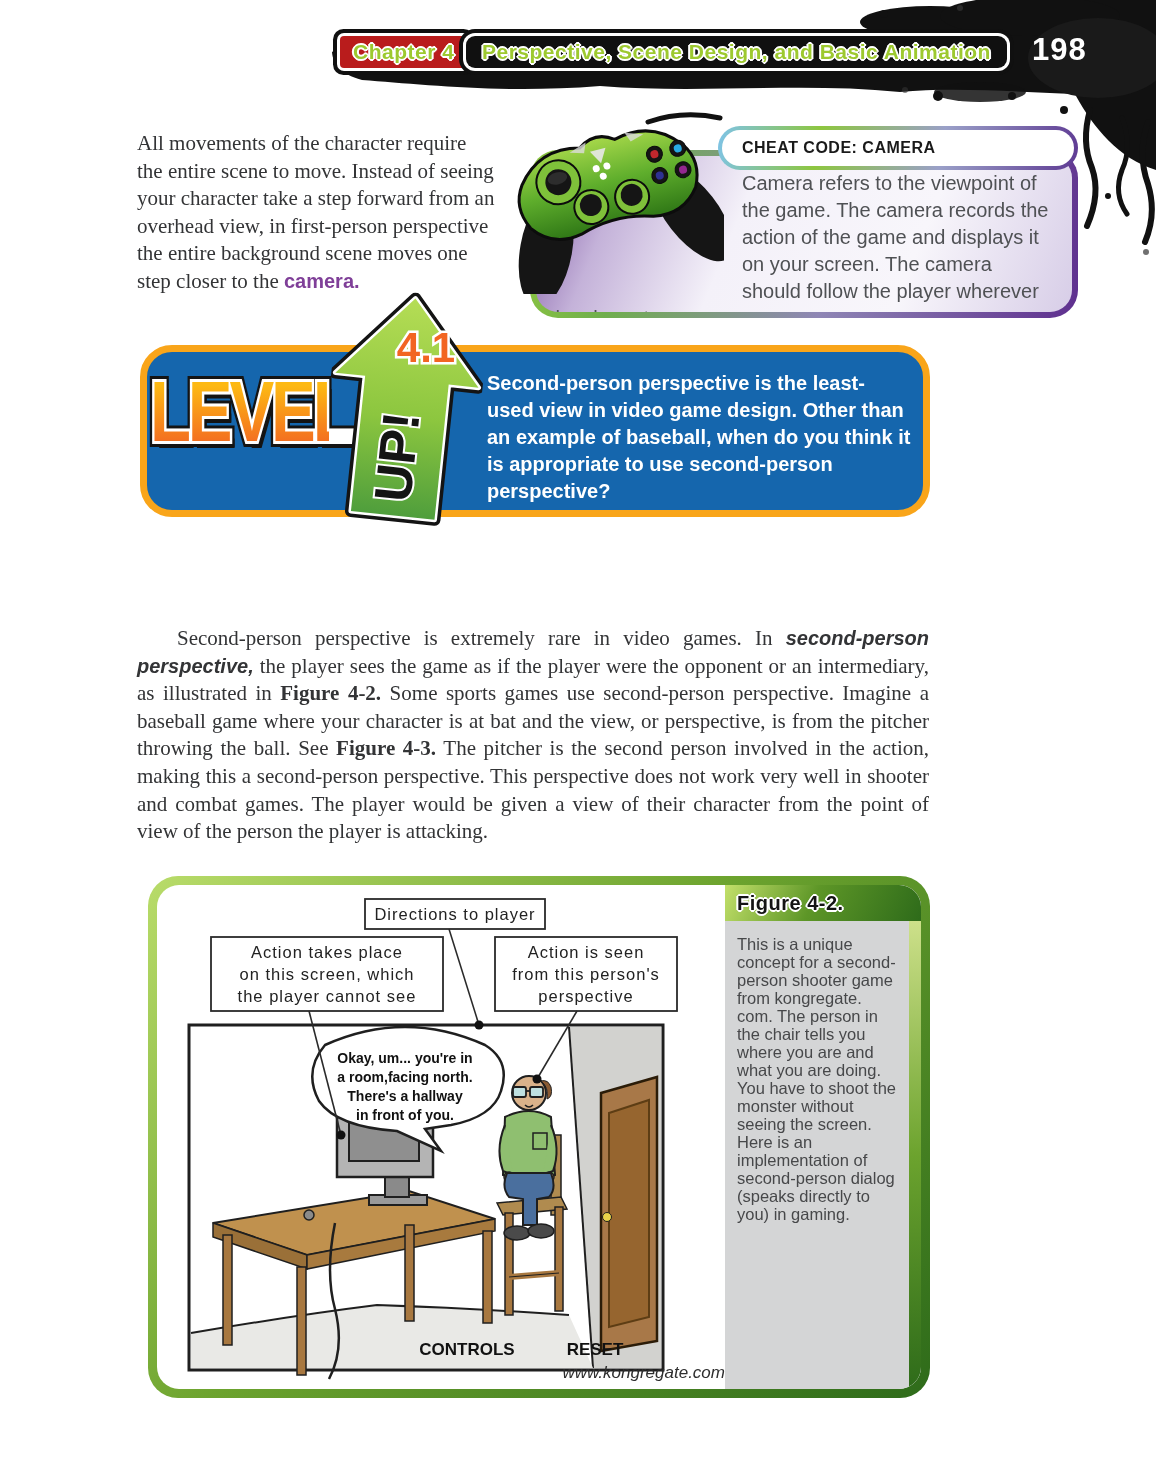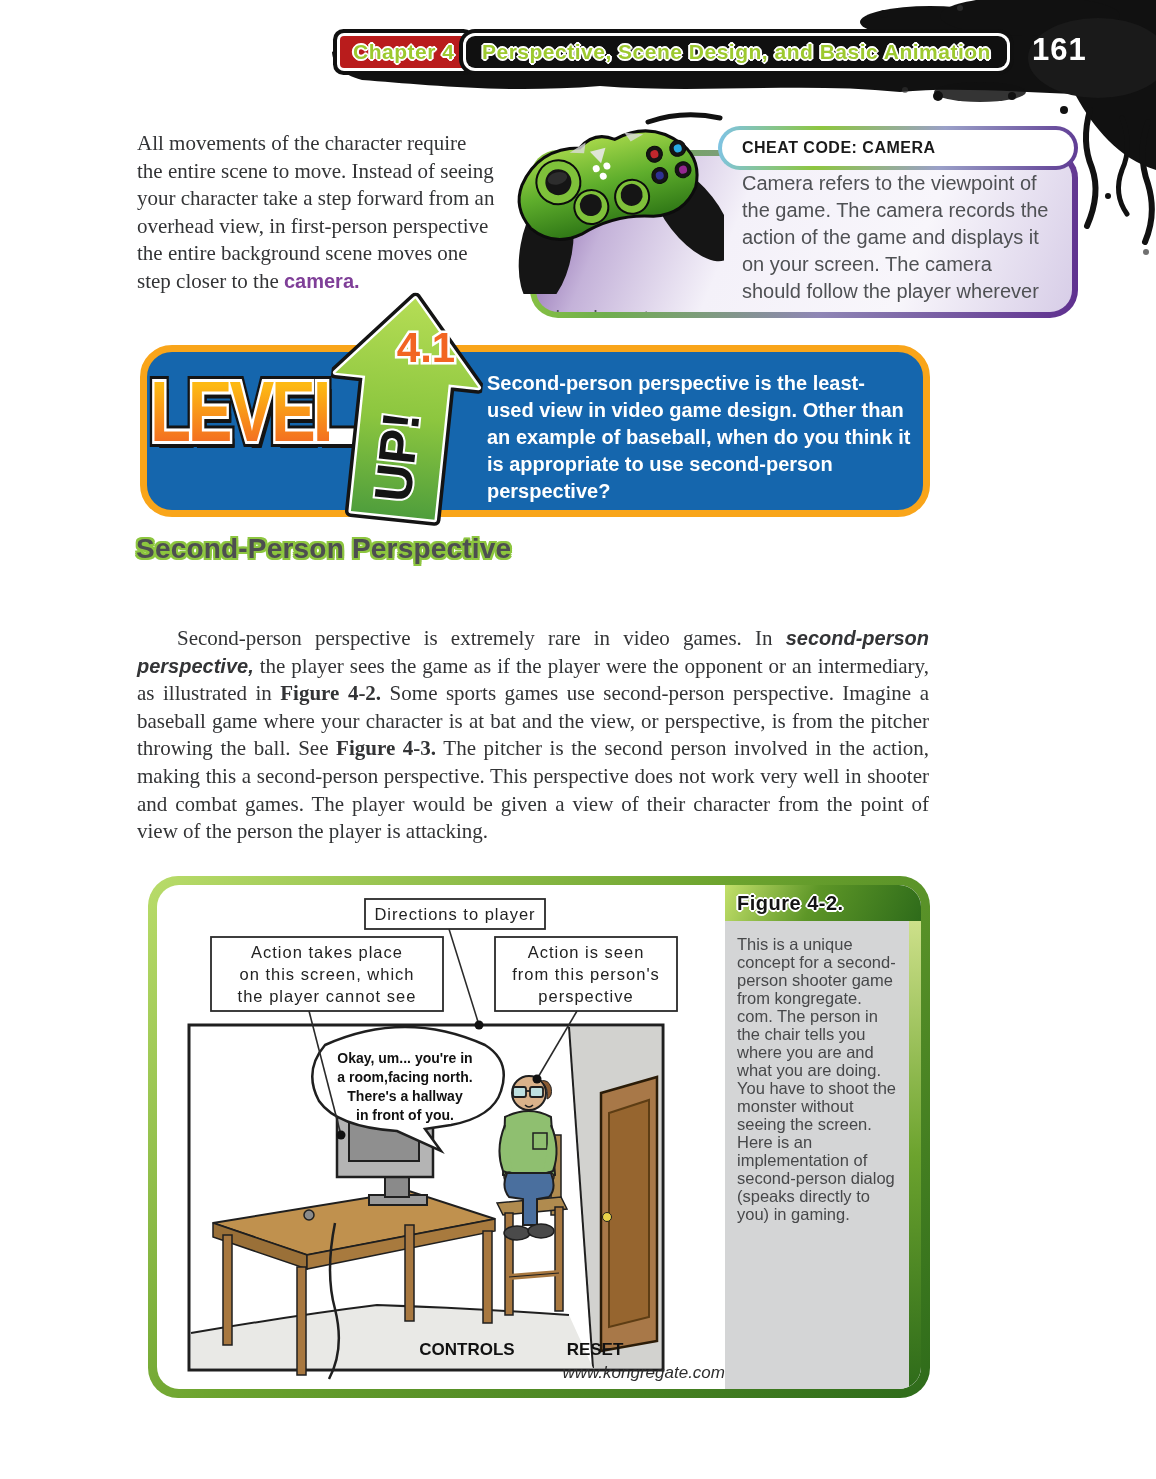--- a/index.html
+++ b/index.html
@@ -92,21 +92,21 @@
       <circle fill="#333" cx="1146" cy="252" r="3" opacity=".7"></circle>
     <circle fill="#444" cx="960" cy="8" r="3" opacity=".5"></circle>
       <circle fill="#111" cx="1108" cy="196" r="3"></circle>
   </svg>
   <div class="chapter-capsule">
     <span class="banner-text">Chapter 4</span>
   </div>
   <div class="title-capsule">
     <span class="banner-text">Perspective, Scene Design, and Basic Animation</span>
   </div>
-  <div class="page-number">161</div>
+  <div class="page-number">198</div>
 
   <p class="intro"><span>All movements of the character require the entire scene to move. Instead of seeing your character take a step forward from an overhead view, in first-person perspective the entire background scene moves one step closer to the </span><span class="camera-word">camera.</span></p>
 
   <div class="cheat-body-wrap">
     <div class="cheat-body">
       <div class="cheat-float-spacer"></div>
       <div class="cheat-text">Camera refers to the viewpoint of the game. The camera records the action of the game and displays it on your screen. The camera should follow the player wherever the character goes.</div>
     </div>
   </div>
   <div class="cheat-header-wrap">
@@ -172,21 +172,20 @@
     <g stroke-linejoin="round">
       <polygon points="76,6 148,88 118,88 118,224 34,224 34,88 4,88" fill="none" stroke="#141414" stroke-width="12"></polygon>
       <polygon points="76,6 148,88 118,88 118,224 34,224 34,88 4,88" fill="none" stroke="#ffffff" stroke-width="5"></polygon>
       <polygon points="76,6 148,88 118,88 118,224 34,224 34,88 4,88" fill="url(#arrowGreen)"></polygon>
     </g>
     <text x="92" y="68" font-family="Liberation Sans, sans-serif" font-size="42" font-weight="900" fill="#f26522" stroke="#ffffff" stroke-width="5" paint-order="stroke" text-anchor="middle" transform="rotate(-6 92 58)">4.1</text>
     <text x="-210" y="92" font-family="Liberation Sans, sans-serif" font-size="52" font-weight="900" fill="#141414" stroke="#ffffff" stroke-width="4" paint-order="stroke" transform="rotate(-90)">UP!</text>
   </svg>
   <div class="levelup-question">Second-person perspective is the least-used view in video game design. Other than an example of baseball, when do you think it is appropriate to use second-person perspective?</div>
 
-  <h2 class="section-heading" style="margin:0;">Second-Person Perspective</h2>
   <p class="main-para"><span>Second-person perspective is extremely rare in video games. In </span><span class="bi">second-person perspective,</span><span> the player sees the game as if the player were the opponent or an intermediary, as illustrated in </span><span class="b">Figure 4-2.</span><span> Some sports games use second-person perspective. Imagine a baseball game where your character is at bat and the view, or perspective, is from the pitcher throwing the ball. See </span><span class="b">Figure 4-3.</span><span> The pitcher is the second person involved in the action, making this a second-person perspective. This perspective does not work very well in shooter and combat games. The player would be given a view of their character from the point of view of the person the player is attacking.</span></p>
 
   <div class="figure-wrap">
     <div class="figure-inner">
 
       <svg class="cartoon-svg" viewBox="0 0 586 504" aria-hidden="true">
 
         <rect x="32" y="140" width="474" height="345" fill="#ffffff" stroke="#1f1f1f" stroke-width="3"></rect>
 
         <polygon points="412,142 504,142 504,483 436,483" fill="#d2d2cf"></polygon>

